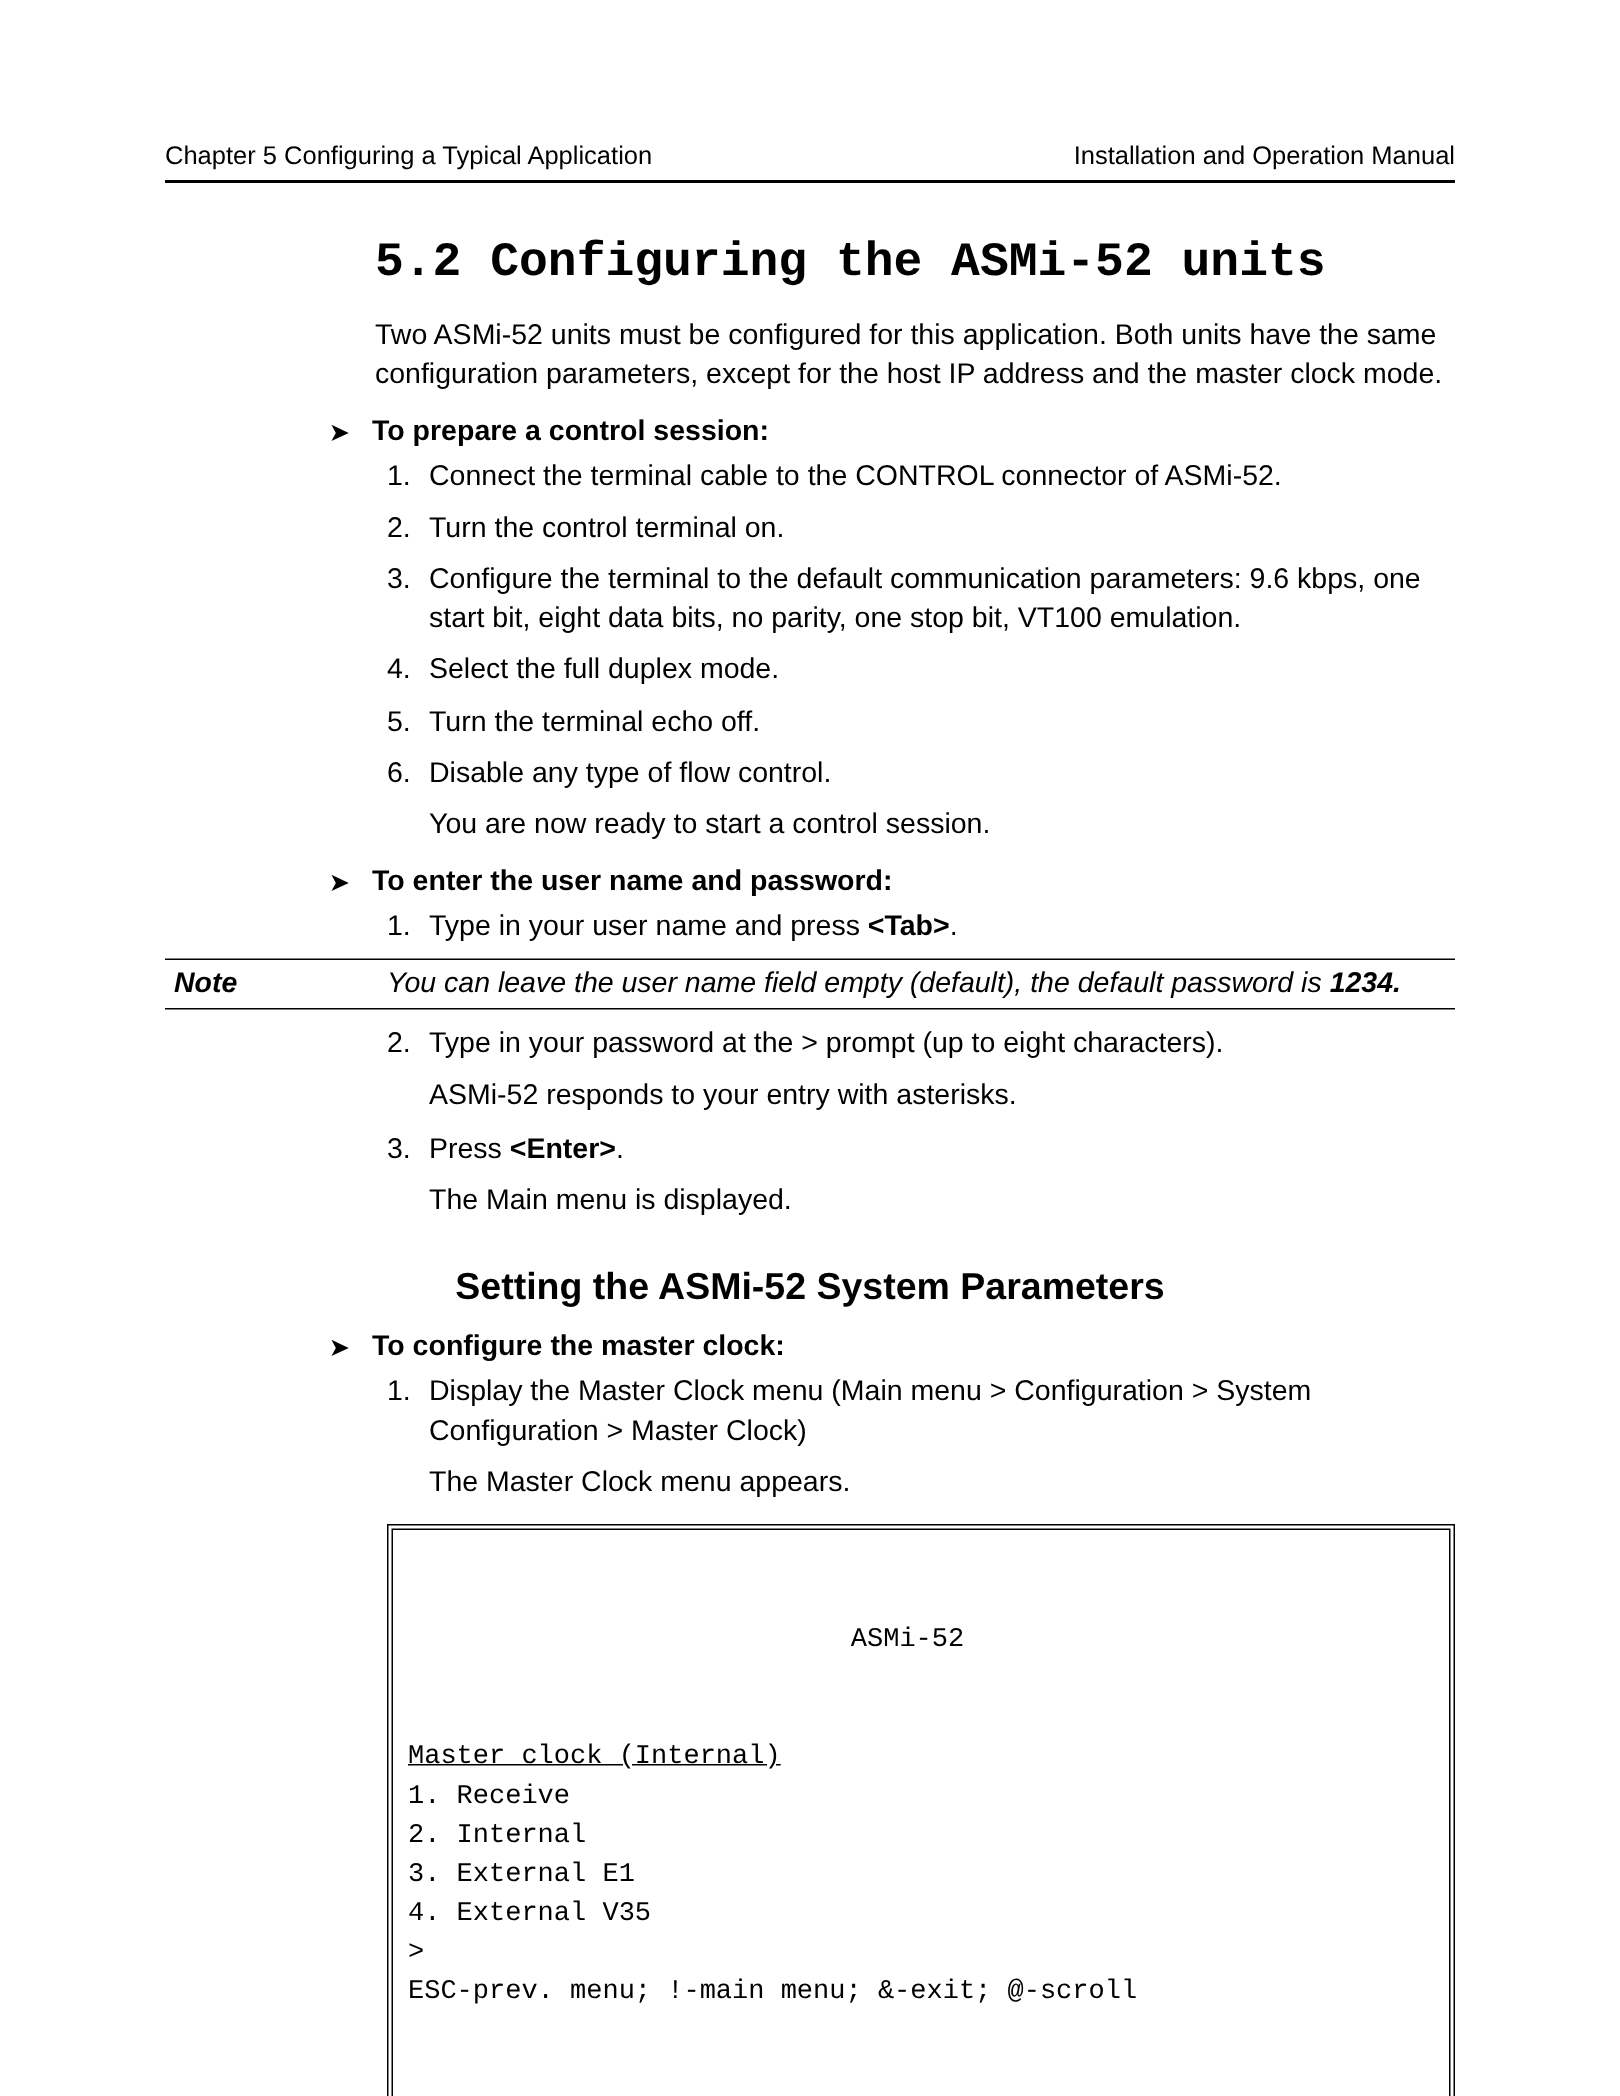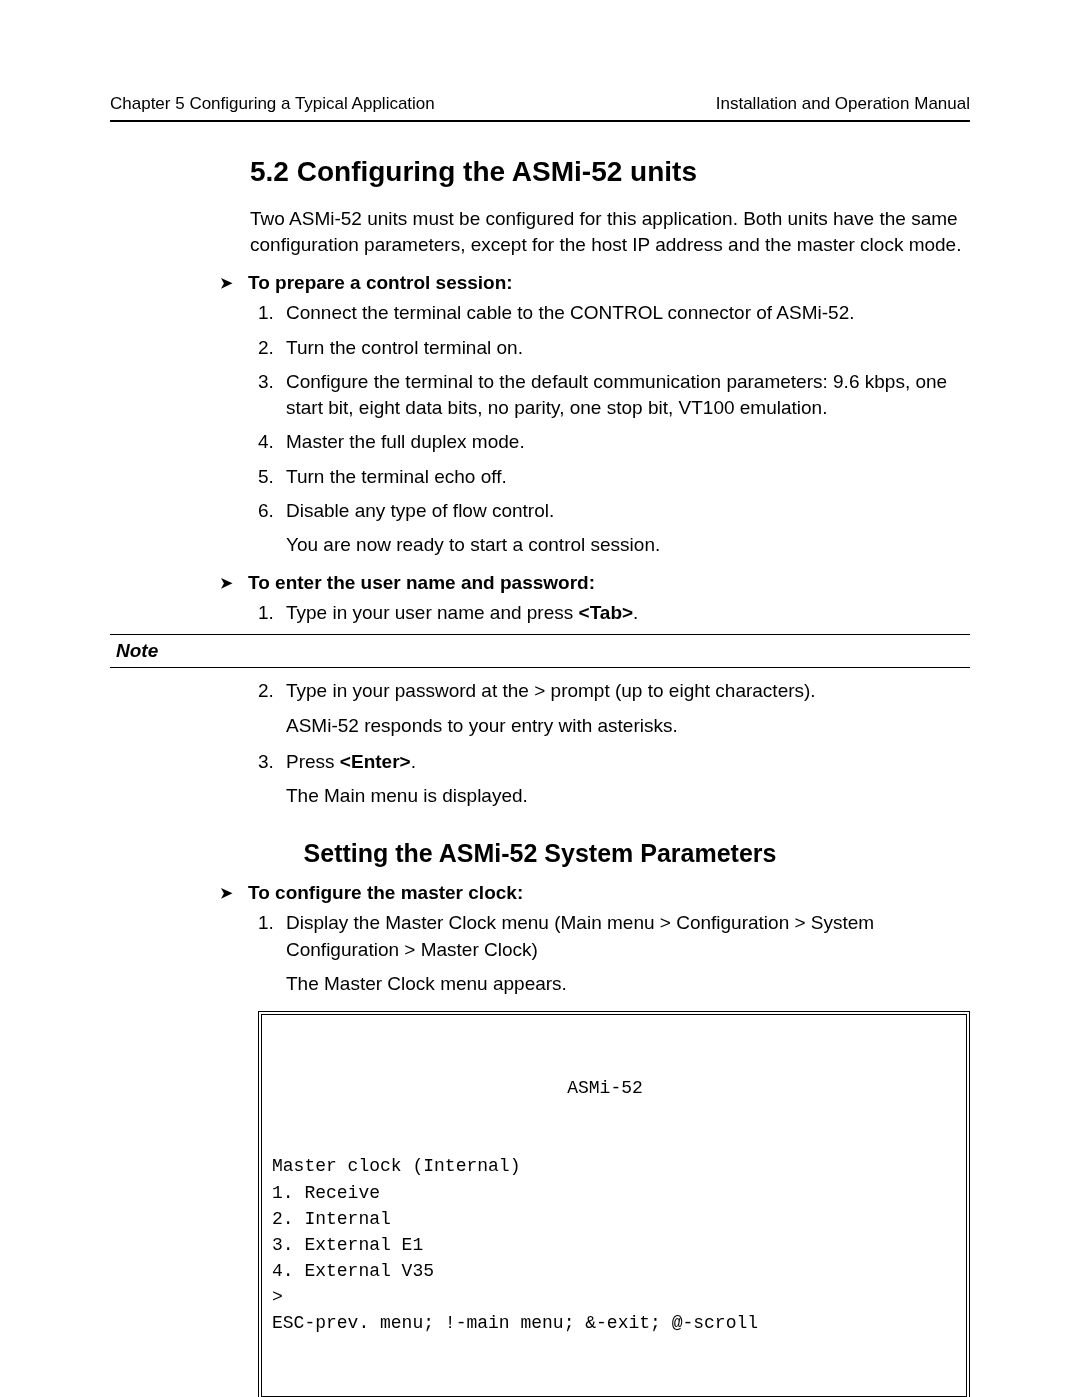--- a/index.html
+++ b/index.html
@@ -19,23 +19,24 @@
   }
   .header-row {
     display: flex;
     justify-content: space-between;
     font-size: 17px;
     padding-bottom: 6px;
     border-bottom: 2px solid #000;
     margin-bottom: 34px;
   }
   .section-heading {
-    font-size: 28px;
+    font-size: 32px;
     font-weight: 700;
     margin: 18px 0 18px 140px;
+    font-family: Liberation Mono, monospace;
   }
   .body-text {
     font-size: 19px;
     line-height: 1.38;
     margin-left: 140px;
   }
   .procedure-lead {
     display: flex;
     align-items: center;
     margin: 14px 0 6px 110px;
@@ -111,20 +112,21 @@
     white-space: pre;
   }
   .terminal-title {
     text-align: center;
     display: block;
   }
   .terminal-lines {
     display: block;
   }
   .terminal-head {
+    text-decoration: underline;
   }
   .fig-caption {
     text-align: center;
     font-style: italic;
     font-size: 18px;
     margin: 4px 0 18px 148px;
   }
   .bold { font-weight: 700; }
 </style>
 </head>
@@ -153,21 +155,21 @@
     <div class="ol-item">
         <span class="ol-num">2.</span>
         <span class="ol-body">Turn the control terminal on.</span>
       </div>
     <div class="ol-item">
         <span class="ol-num">3.</span>
         <span class="ol-body">Configure the terminal to the default communication parameters: 9.6 kbps, one start bit, eight data bits, no parity, one stop bit, VT100 emulation.</span>
       </div>
     <div class="ol-item">
         <span class="ol-num">4.</span>
-        <span class="ol-body">Master the full duplex mode.</span>
+        <span class="ol-body">Select the full duplex mode.</span>
       </div>
     <div class="ol-item">
         <span class="ol-num">5.</span>
         <span class="ol-body">Turn the terminal echo off.</span>
       </div>
     <div class="ol-item">
         <span class="ol-num">6.</span>
         <span class="ol-body">Disable any type of flow control.</span>
       </div>
     <div class="ol-sub">You are now ready to start a control session.</div>
@@ -181,20 +183,23 @@
     <div class="ol-item">
       <span class="ol-num">1.</span>
       <span class="ol-body">
         <span>Type in your user name and press </span><span class="bold">&lt;Tab&gt;</span><span>.</span>
       </span>
     </div>
   </div>
 
   <div class="note-row">
     <span class="note-label">Note</span>
+    <span class="note-body">
+      <span>You can leave the user name field empty (default), the default password is </span><span class="pw">1234.</span>
+    </span>
   </div>
 
   <div class="ol">
     <div class="ol-item">
       <span class="ol-num">2.</span>
       <span class="ol-body">Type in your password at the &gt; prompt (up to eight characters).</span>
     </div>
     <div class="ol-sub">ASMi-52 responds to your entry with asterisks.</div>
     <div class="ol-item" style="margin-top:10px;">
       <span class="ol-num">3.</span>

